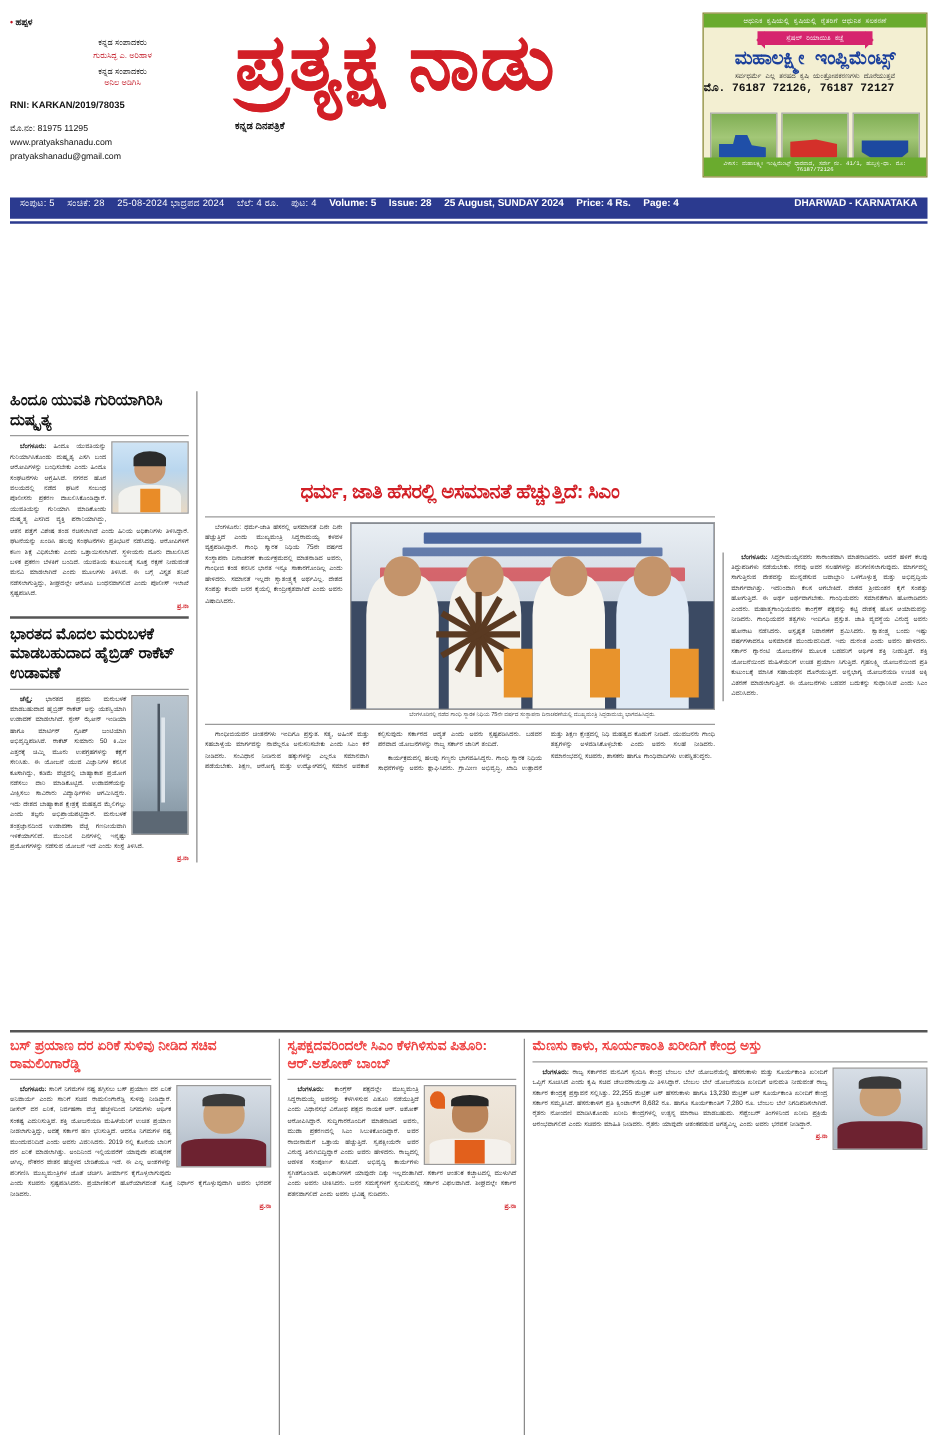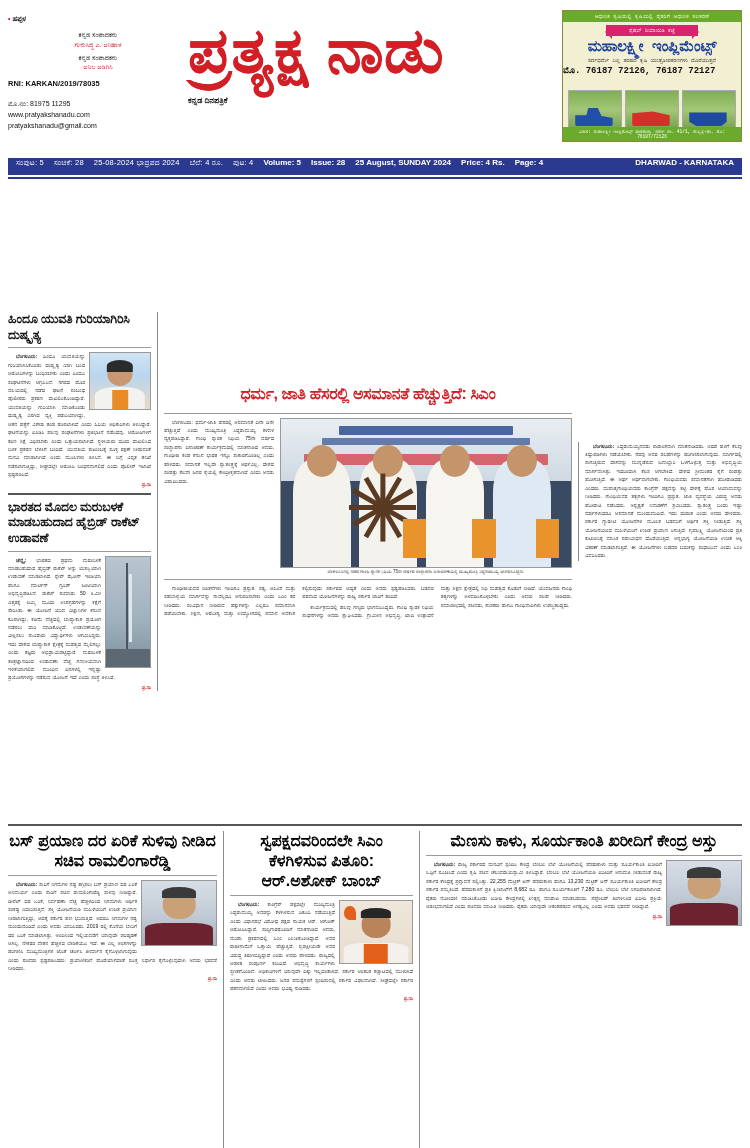--- a/index.html
+++ b/index.html
@@ -63,21 +63,21 @@
   .content { display:flex; gap:0; margin-top:5px; height:635px;align-items:center; }
   .col-left { width:150px; padding-right:6px; border-right:1px solid #8a8a8a; }
   .col-main { flex:1; padding:0 6px; }
   .col-right { width:164px; padding-left:6px; border-left:1px solid #8a8a8a; }
 
   .hl-lead { font-size:12.5px; font-weight:bold; color:#111; line-height:1.25; letter-spacing:-0.2px; }
   .hl-main {
     font-size:16px; font-weight:bold; color:#d21f26; text-align:center;
     line-height:1.15; letter-spacing:-0.4px; padding:2px 0 5px 0;
   }
-  .hl-sub { font-size:16px; font-weight:bold; color:#000000; text-align:center; line-height:1.25; }
+  .hl-sub { font-size:11px; font-weight:bold; color:#ef4444; text-align:left; line-height:1.25; }
 
   .hr-thin { border-top:1px solid #9a9a9a; margin:4px 0; }
   .hr-thick { border-top:2px solid #555; margin:5px 0; }
 
   .body-txt {
     font-size:5.2px; line-height:1.62; color:#1a1a1a; text-align:justify;
     word-spacing:0.5px; hyphens:auto;
   }
   .body-txt p { margin-bottom:2px; text-indent:8px; }
   .three-col { column-count:3; column-gap:7px; }

